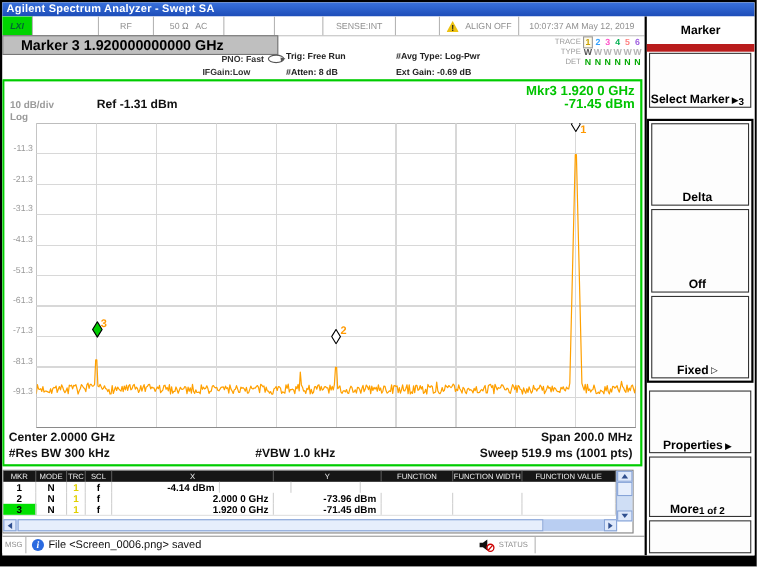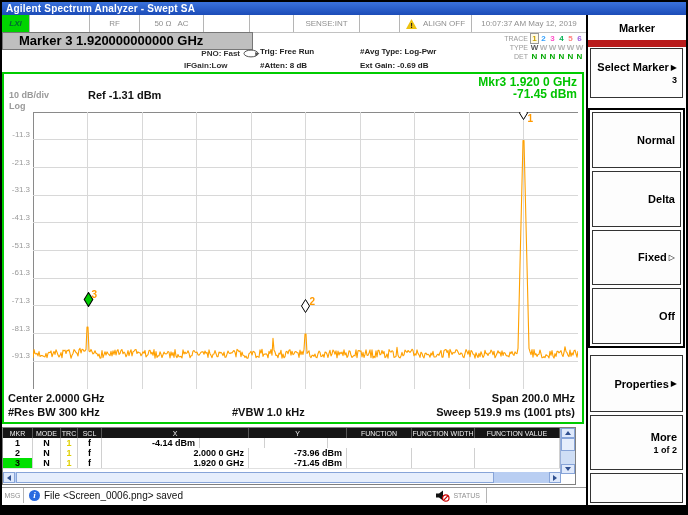--- a/index.html
+++ b/index.html
@@ -62,21 +62,21 @@
 
 .msgbar{position:absolute;left:0;top:485px;width:584px;height:16px;border-top:1px solid #999;display:flex;align-items:center;background:#fff;}
 .msg-lab{width:22px;color:#8f8f8f;font-size:7px;text-align:center;border-right:1px solid #b5b5b5;align-self:stretch;display:flex;align-items:center;justify-content:center;}
 .info-icon{width:11px;height:11px;border-radius:50%;background:#2a6ae0;color:#fff;font-family:"Liberation Serif",serif;font-style:italic;font-weight:bold;font-size:9px;line-height:11px;text-align:center;margin:0 4px 0 5px;flex:none;}
 .msg-text{font-size:10px;color:#111;white-space:nowrap;}
 .status-lab{color:#8f8f8f;font-size:7px;margin:0 6px 0 3px;}
 .msg-end{width:100px;border-left:1px solid #b5b5b5;align-self:stretch;}
 
 .panel{position:absolute;left:584px;top:13px;width:100px;height:490px;background:#fff;border-left:2px solid #000;}
 .panel-title{position:absolute;left:0;top:0;width:98px;height:32px;display:flex;align-items:center;justify-content:center;font-size:11px;font-weight:bold;border-bottom:7px solid #b91c1c;}
-.skey{position:absolute;left:2px;width:93px;background:#fdfdfd;border:1px solid #333;display:flex;flex-direction:column;align-items:flex-end;justify-content:center;padding-right:5px;font-size:11px;font-weight:bold;color:#000;}
+.skey{position:absolute;left:2px;width:93px;background:#fdfdfd;border:1px solid #333;display:flex;flex-direction:row;align-items:flex-end;justify-content:center;padding-right:5px;font-size:11px;font-weight:bold;color:#000;}
 .skey .sub{font-size:9px;font-weight:bold;margin-top:2px;}
 .skgroup{position:absolute;left:0;top:93px;width:97px;height:240px;border:2px solid #000;padding:2px;display:flex;flex-direction:column;gap:3px;}
 .skgroup .skey{position:static;width:100%;flex:1;}
 .arrow-filled,.arrow-hollow{font-size:8px;margin-left:2px;}
 .row-line{display:flex;align-items:center;}
 </style>
 </head>
 <body>
 
 <div class="window">
@@ -327,34 +327,31 @@
     <div class="skey" style="top:33px;height:50px;">
       <span class="row-line">
           <span>Select Marker</span>
           <span class="arrow-filled">▶</span>
         </span>
       <span class="sub">3</span>
     </div>
 
     <div class="skgroup">
       <div class="skey">
-          <span>Normal</span>
+          <span>Delta</span>
         </div>
       <div class="skey">
-          <span>Delta</span>
+          <span>Off</span>
         </div>
       <div class="skey">
           <span class="row-line">
             <span>Fixed</span>
             <span class="arrow-hollow">▷</span>
           </span>
         </div>
-      <div class="skey">
-          <span>Off</span>
-        </div>
     </div>
 
     <div class="skey" style="top:340px;height:57px;">
       <span class="row-line">
           <span>Properties</span>
           <span class="arrow-filled">▶</span>
         </span>
     </div>
 
     <div class="skey" style="top:400px;height:55px;">

